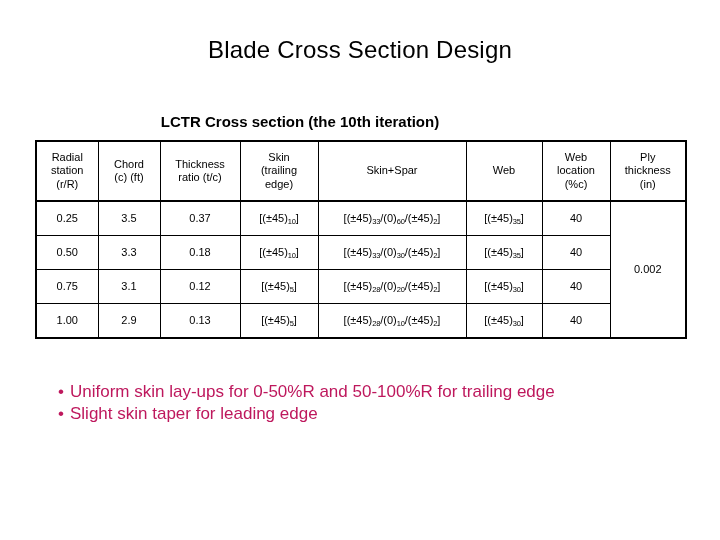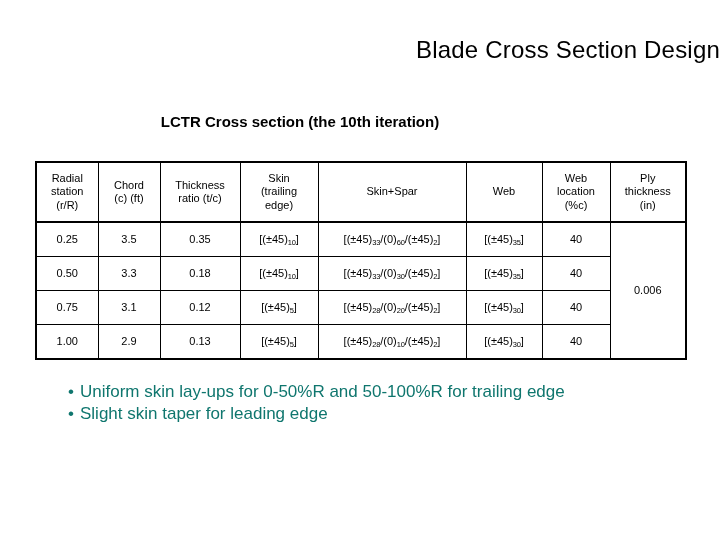--- a/index.html
+++ b/index.html
@@ -22,42 +22,42 @@
     top: 0;
     width: 720px;
     height: 540px;
   }
 
   #slide-title {
     position: absolute;
     left: 0;
     top: 36px;
     width: 720px;
-    text-align: right;
+    text-align: center;
     font-size: 24px;
     font-weight: normal;
     letter-spacing: 0.2px;
     color: #000;
   }
 
   #table-caption {
     position: absolute;
     left: 0;
     top: 113px;
     width: 600px;
     text-align: center;
     font-size: 15px;
     font-weight: bold;
     color: #000;
   }
 
   #spec-table-wrap {
     position: absolute;
     left: 35px;
-    top: 161px;
+    top: 140px;
     width: 558px;
   }
 
   table.spec {
     border-collapse: collapse;
     table-layout: fixed;
     width: 650px;
     font-size: 11px;
     color: #000;
   }
@@ -100,26 +100,26 @@
   .sub {
     font-size: 7.5px;
     vertical-align: baseline;
     position: relative;
     top: 2.5px;
     letter-spacing: -0.2px;
   }
 
   #bullets {
     position: absolute;
-    left: 68px;
+    left: 58px;
     top: 381px;
     width: 640px;
     font-size: 17px;
     line-height: 1.32;
-    color: #0f766e;
+    color: #be185d;
   }
   #bullets .bullet-line {
     white-space: nowrap;
   }
   #bullets .dot {
     display: inline-block;
     width: 12px;
   }
 </style>
 </head>
@@ -178,26 +178,26 @@
             <span>Ply</span><br>
             <span>thickness</span><br>
             <span>(in)</span>
           </th>
         </tr>
       </thead>
       <tbody>
         <tr>
           <td>0.25</td>
           <td>3.5</td>
-          <td>0.35</td>
+          <td>0.37</td>
           <td><span>[(±45)</span><span class="sub">10</span><span>]</span></td>
           <td><span>[(±45)</span><span class="sub">33</span><span>/(0)</span><span class="sub">60</span><span>/(±45)</span><span class="sub">2</span><span>]</span></td>
           <td><span>[(±45)</span><span class="sub">35</span><span>]</span></td>
           <td>40</td>
-          <td rowspan="4">0.006</td>
+          <td rowspan="4">0.002</td>
         </tr>
         <tr>
           <td>0.50</td>
           <td>3.3</td>
           <td>0.18</td>
           <td><span>[(±45)</span><span class="sub">10</span><span>]</span></td>
           <td><span>[(±45)</span><span class="sub">33</span><span>/(0)</span><span class="sub">30</span><span>/(±45)</span><span class="sub">2</span><span>]</span></td>
           <td><span>[(±45)</span><span class="sub">35</span><span>]</span></td>
           <td>40</td>
         </tr>

